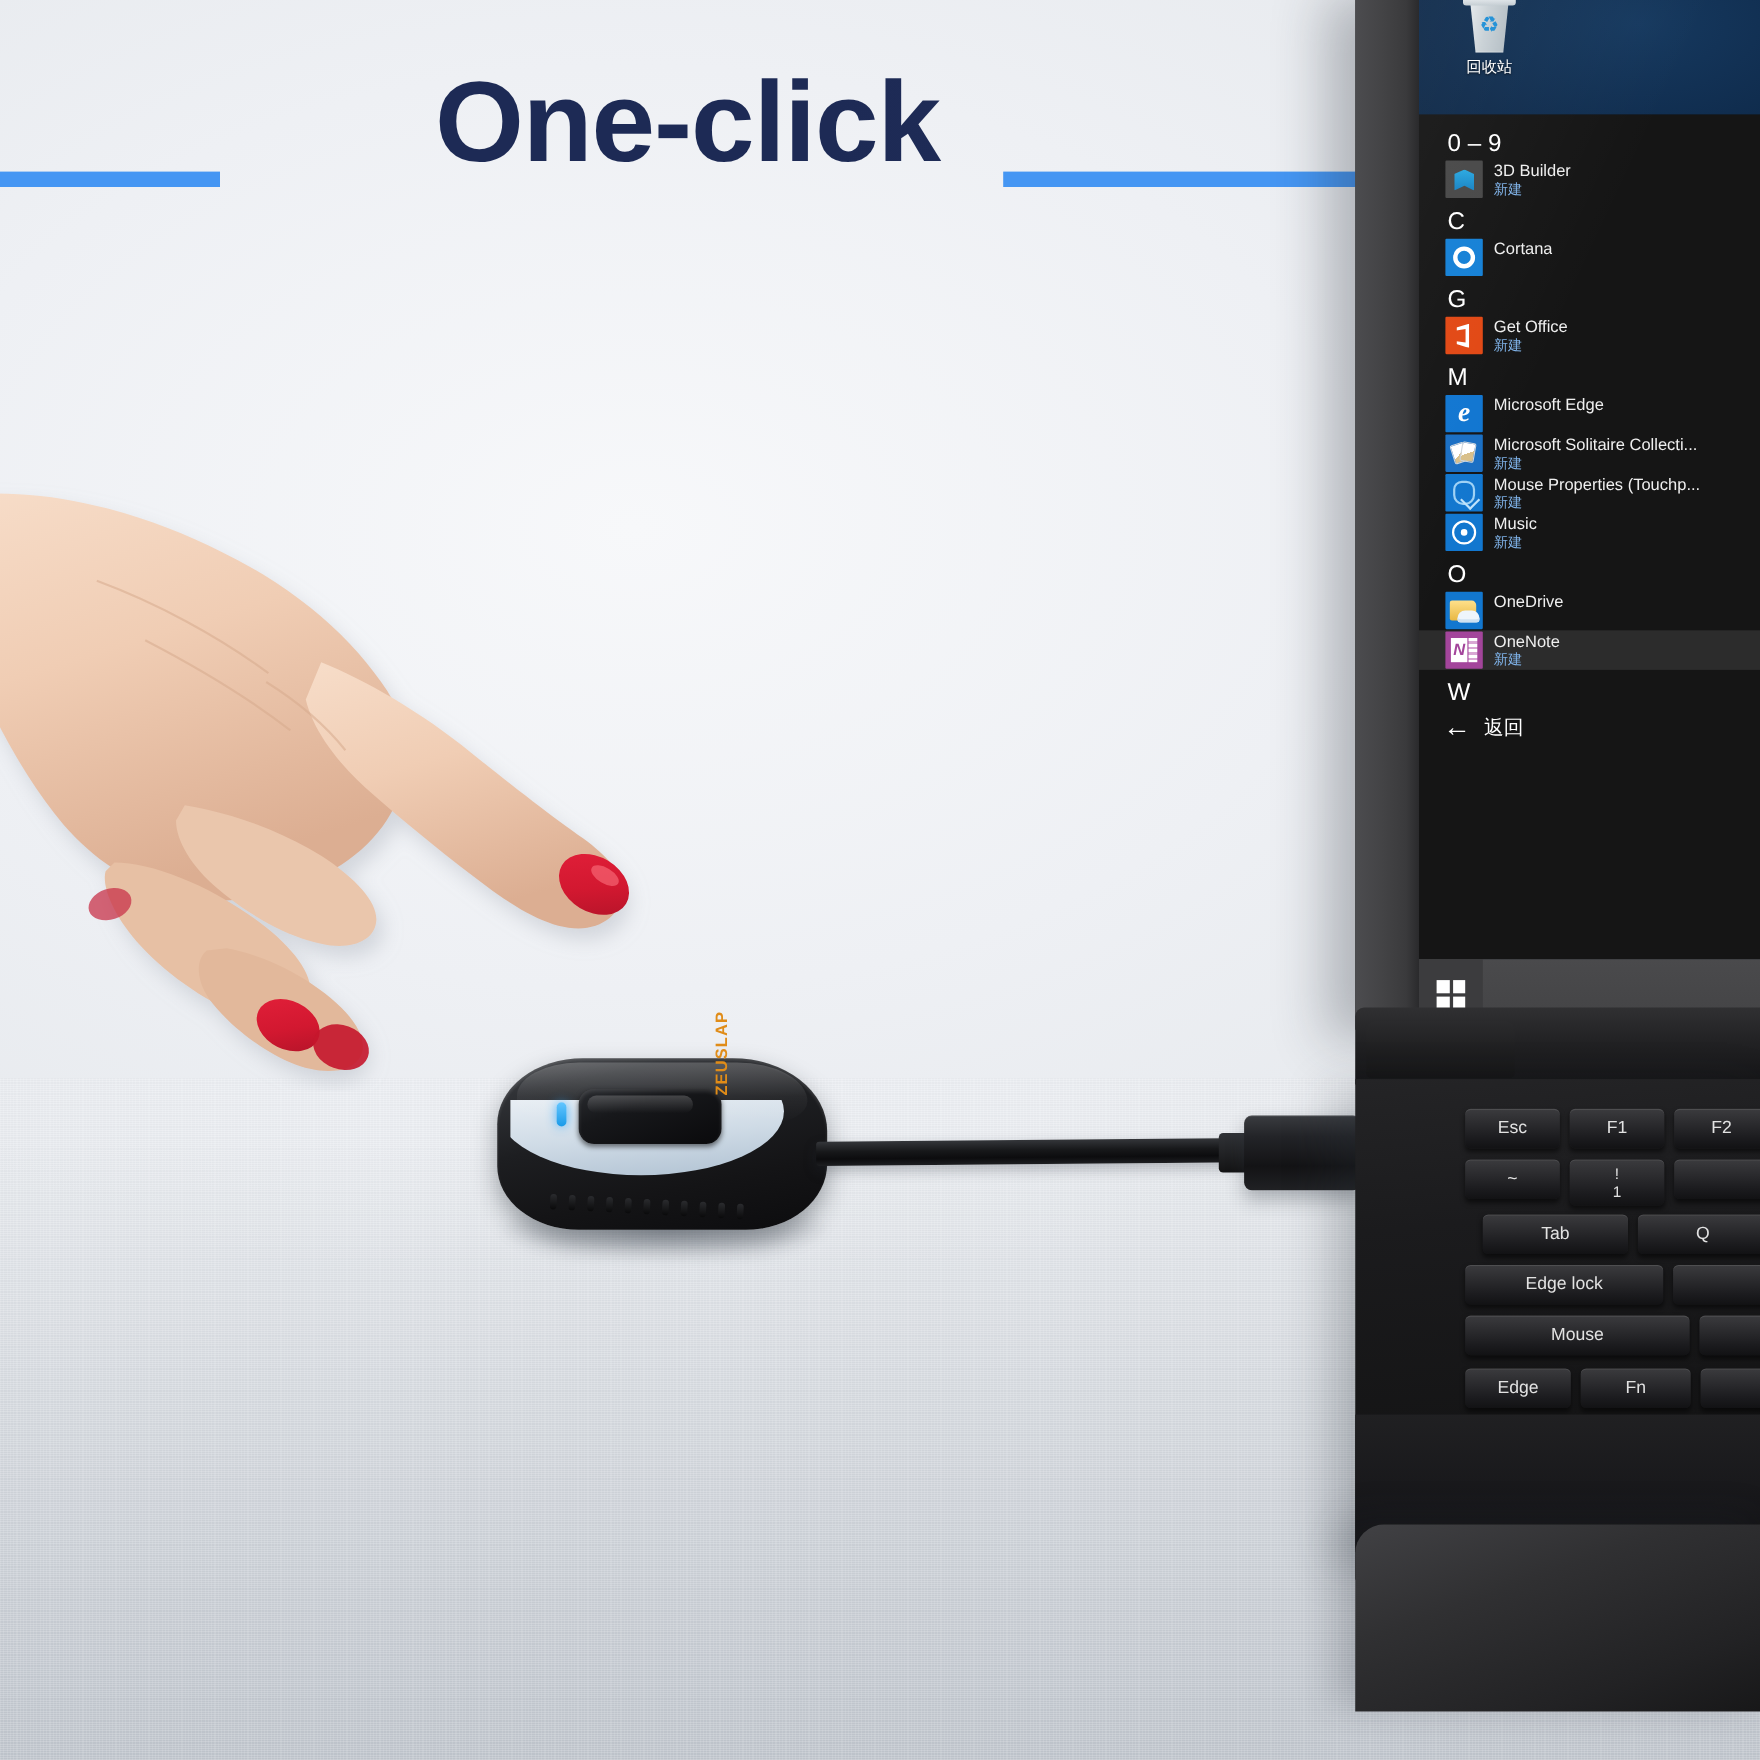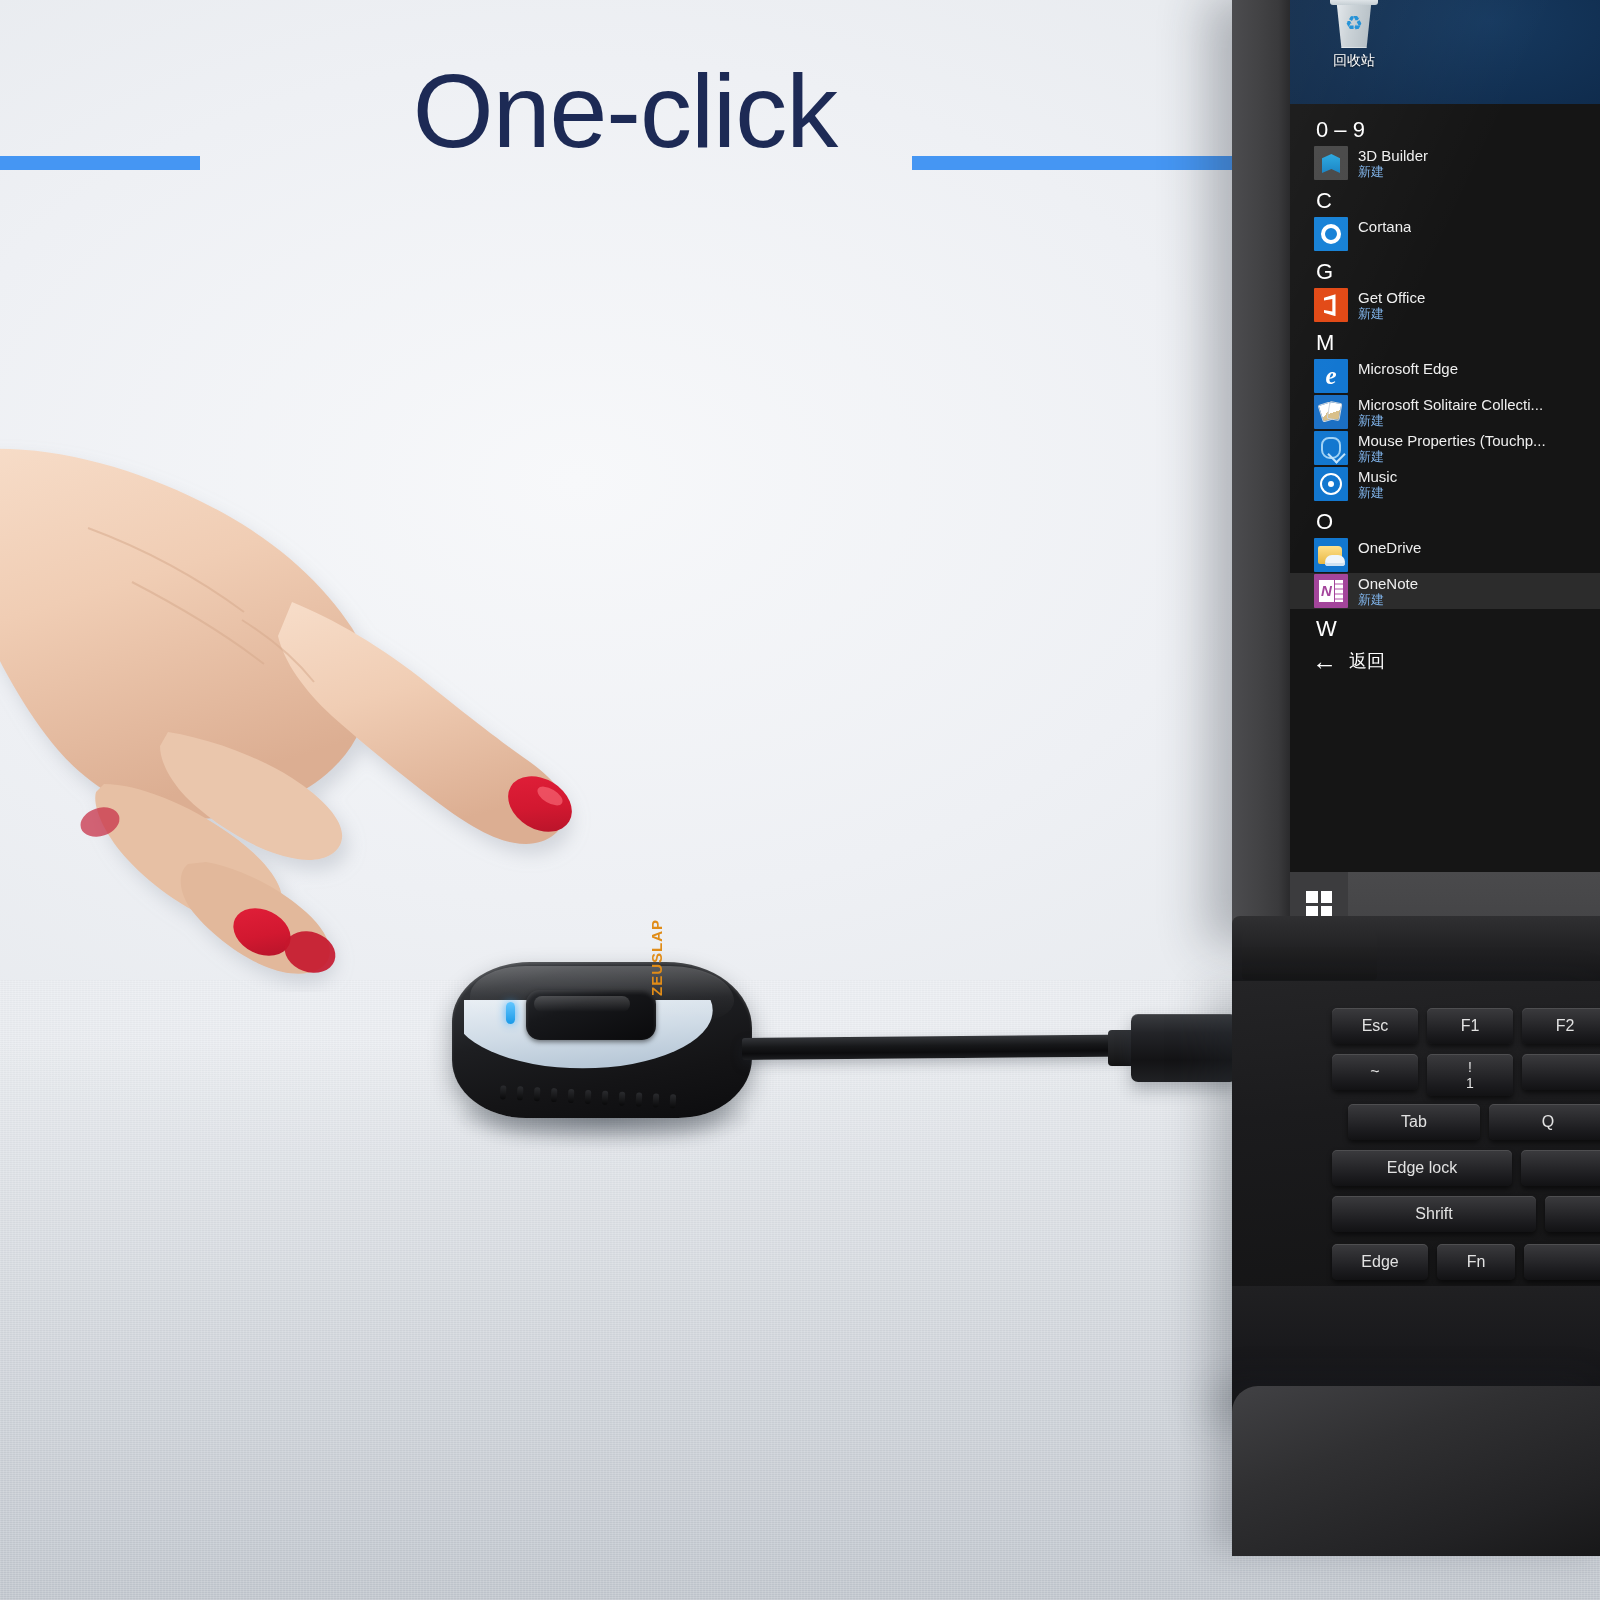--- a/index.html
+++ b/index.html
@@ -19,21 +19,21 @@
     background:linear-gradient(180deg, rgba(205,210,216,0) 0%, rgba(198,203,210,.55) 45%, rgba(186,192,200,.85) 100%);
     pointer-events:none; }
   .desk-grain { position:absolute; left:0; right:0; bottom:0; height:620px; opacity:.5;
     background-image:
       repeating-linear-gradient(0deg, rgba(255,255,255,.25) 0 1px, rgba(0,0,0,.02) 1px 2px),
       repeating-linear-gradient(90deg, rgba(255,255,255,.18) 0 1px, rgba(0,0,0,.015) 1px 3px);
     pointer-events:none; }
 
   
   #headline { position:absolute; left:0; top:48px; width:1250px; text-align:center; }
-  .hl-line { font-size:104px; font-weight:400; letter-spacing:-1px; line-height:1.22;
+  .hl-line { font-size:104px; font-weight:700; letter-spacing:-1px; line-height:1.22;
     background:linear-gradient(100deg,#1d2a55 0%,#1d2a55 42%,#2c3a66 62%,#5a6585 84%,#8d95ab 100%);
     -webkit-background-clip:text; background-clip:text; color:transparent;
     -webkit-text-fill-color:transparent; white-space:nowrap; }
   .hl-line.l1 { background:linear-gradient(100deg,#1d2a55 0%,#1d2a55 60%,#212e59 100%);
     -webkit-background-clip:text; background-clip:text; -webkit-text-fill-color:transparent; color:transparent; }
 
   .rule { position:absolute; height:14px; background:#4596f3; }
   .rule.left  { left:0;    top:156px; width:200px; }
   .rule.right { left:912px; top:156px; width:360px; }
 
@@ -469,27 +469,27 @@
       <div class="key" style="width:132px">Tab</div>
       <div class="key" style="width:118px">Q</div>
     </div>
 
     <div class="keyrow" style="top:1164px; left:100px;">
       <div class="key" style="width:180px">Edge lock</div>
       <div class="key" style="width:104px"></div>
     </div>
 
     <div class="keyrow" style="top:1210px; left:100px;">
-      <div class="key" style="width:204px">Shrift</div>
+      <div class="key" style="width:204px">Mouse</div>
       <div class="key" style="width:92px"></div>
     </div>
 
     <div class="keyrow" style="top:1258px; left:100px;">
       <div class="key" style="width:96px">Edge</div>
-      <div class="key" style="width:78px">Fn</div>
+      <div class="key" style="width:100px">Fn</div>
       <div class="key" style="width:88px"></div>
     </div>
 
     <div class="base-front"></div>
     <div class="lidback"></div>
   </div>
 
 </div>
 
 </body></html>

